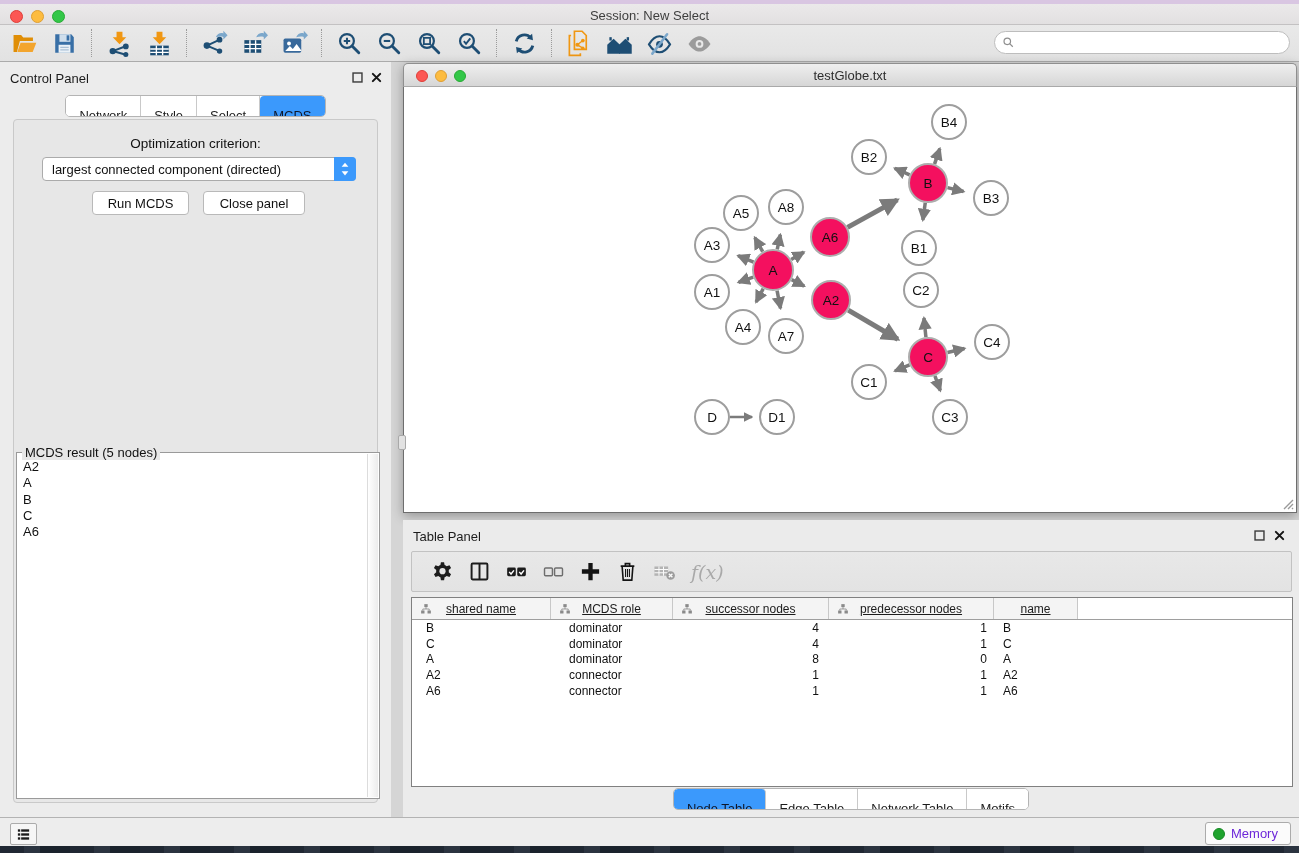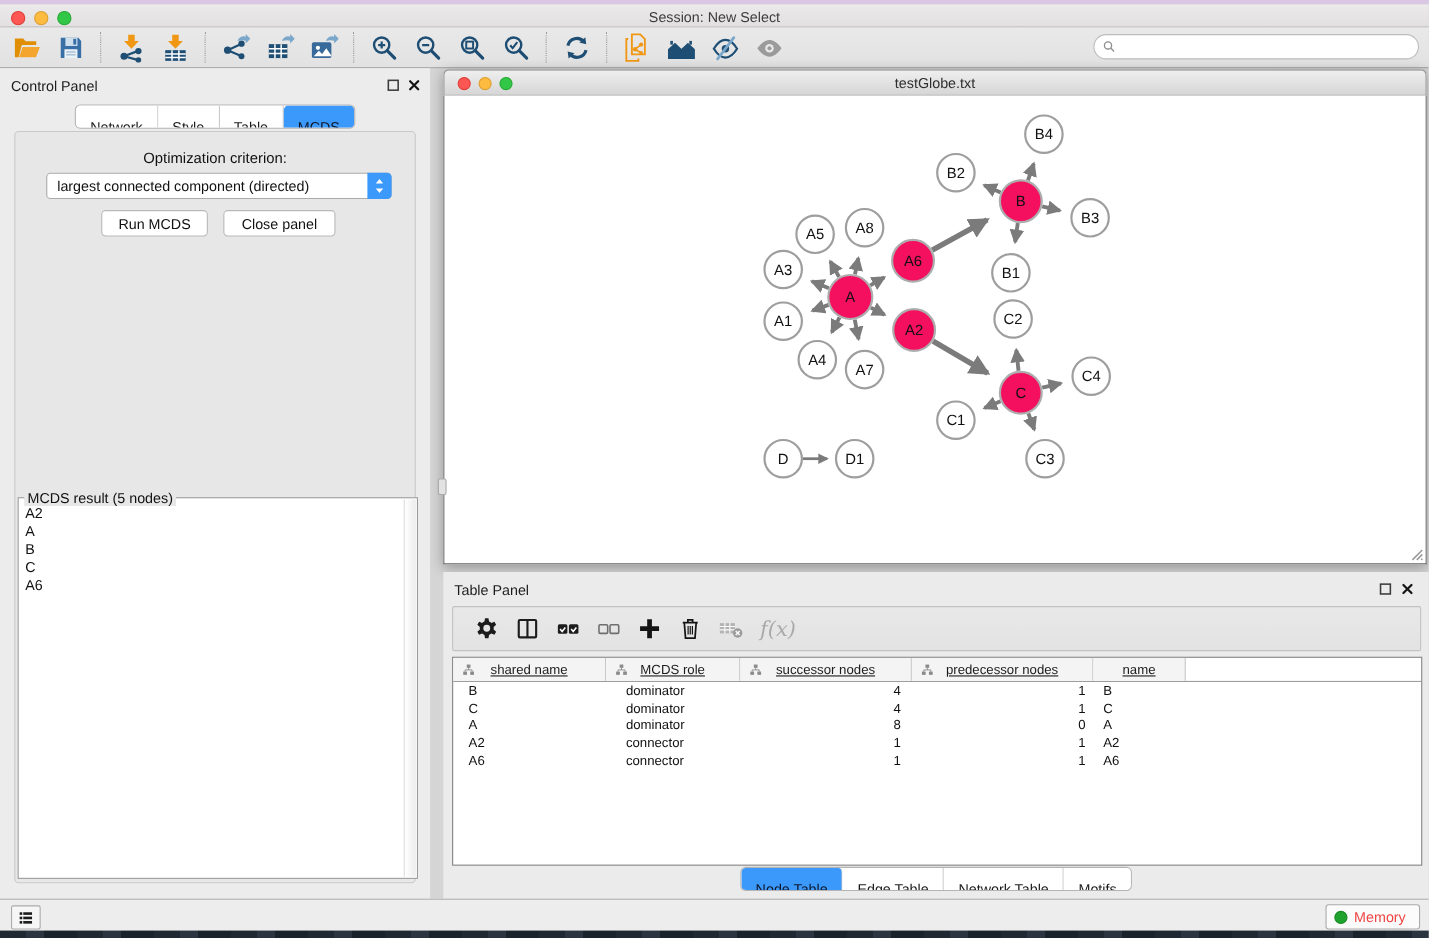--- a/index.html
+++ b/index.html
@@ -99,21 +99,21 @@
 
   
   #status-bar { position:absolute; left:0; top:817px; width:100%; height:29px; background:#ededed;
     border-top:1px solid #b3b3b3; }
   #list-btn { position:absolute; left:10px; top:5px; width:27px; height:22px; background:#f6f6f6;
     border:1px solid #ababab; border-radius:2px; display:flex; align-items:center; justify-content:center; }
   #list-btn svg { width:15px; height:15px; }
   #memory-btn { position:absolute; right:8px; top:4px; width:86px; height:23px; background:#fbfbfb;
     border:1px solid #ababab; border-radius:3px; display:flex; align-items:center; padding-left:7px; }
   #memory-dot { width:12px; height:12px; border-radius:50%; background:#1fa32e; border:1px solid #178a25; }
-  #memory-label { font-size:13px; color:#ef4444; margin-left:6px; }
+  #memory-label { font-size:13px; color:#6d28d9; margin-left:6px; }
   #desktop-bottom { position:absolute; left:0; top:846px; width:100%; height:7px;
     background:repeating-linear-gradient(90deg,#202833 0 24px,#2b3440 24px 40px,#1a222c 40px 70px); }
 </style>
 </head>
 <body>
 
 <div id="app">
   <div id="desktop-top"></div>
 
   <div id="titlebar">
@@ -280,21 +280,21 @@
     </span>
     <span class="panel-icon" style="right:8px">
       <svg viewBox="0 0 32 32" stroke="#151515" stroke-width="5" stroke-linecap="round">
           <path d="M7 7l18 18M25 7L7 25"></path>
         </svg>
     </span>
     <div id="cp-tabs">
         <div class="seg-bar">
           <div class="seg">Network</div>
           <div class="seg">Style</div>
-          <div class="seg">Table</div>
+          <div class="seg">Select</div>
           <div class="seg active">MCDS</div>
         </div>
       </div>
     <div id="cp-content"></div>
     <div id="mcds-dropdown">
       <span>largest connected component (directed)</span>
       <span id="dropdown-stepper">
         <svg viewBox="0 0 16 24" fill="#fff">
             <path d="M8 3.5l4.5 5.5h-9z"></path>
             <path d="M8 20.5L12.5 15h-9z"></path>

